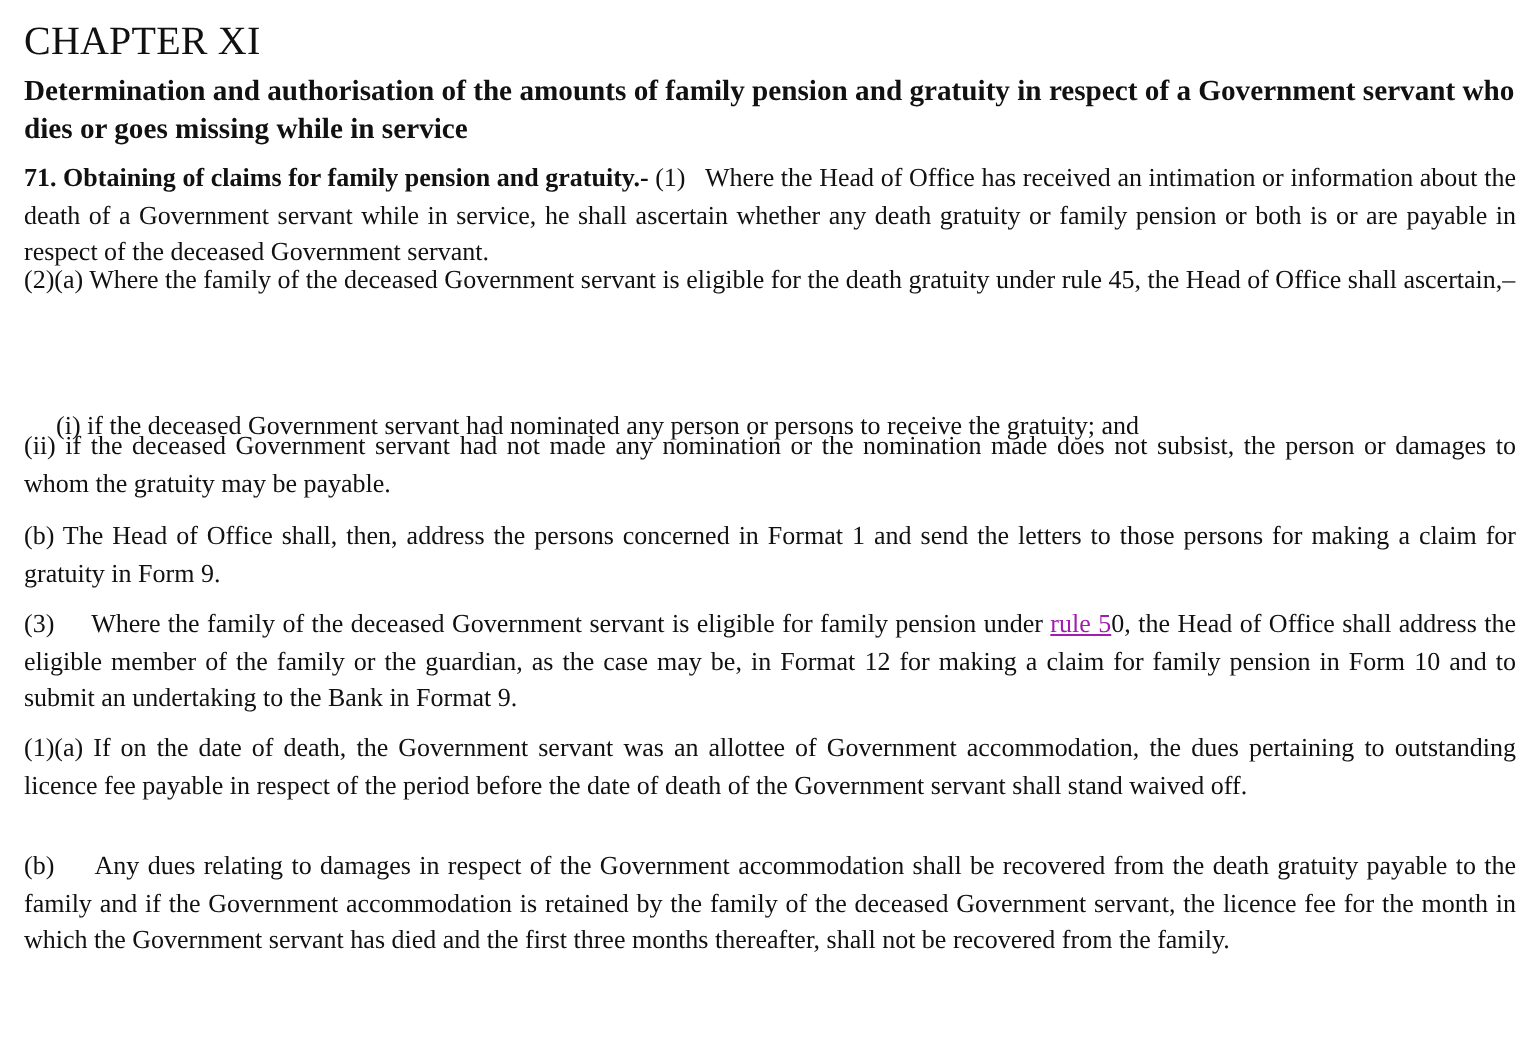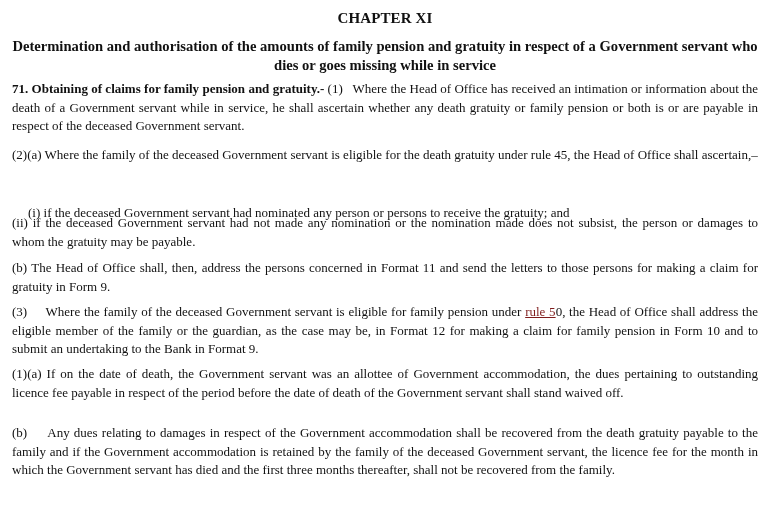--- a/index.html
+++ b/index.html
@@ -19,54 +19,53 @@
       position: absolute;
       left: 12px;
       top: 0;
       width: 746px;
     }
     .chapter-title {
       position: absolute;
       left: 0;
       top: 10px;
       width: 746px;
-      text-align: center;
-      font-weight: bold;
-      font-size: 15px;
+      font-weight: normal;
+      font-size: 20px;
       letter-spacing: 0.1px;
     }
     .chapter-subtitle {
       position: absolute;
       left: 0;
       top: 37px;
       width: 746px;
-      text-align: center;
+      text-align: left;
       font-weight: bold;
       font-size: 14.6px;
       line-height: 19px;
     }
     .para {
       position: absolute;
       left: 0;
       width: 746px;
       font-size: 13px;
       line-height: 18.6px;
       text-align: justify;
       text-align-last: left;
     }
     .rule-head {
       font-weight: bold;
     }
     .link {
-      color: #7f1d1d;
+      color: #a21caf;
       text-decoration: underline;
       cursor: pointer;
     }
     .p1 { top: 80px; }
-    .p2 { top: 146px; }
+    .p2 { top: 131px; }
     .p3 { top: 188px; }
     .p4 { top: 214px; }
     .p5 { top: 259px; }
     .p6 { top: 303px; }
     .p7 { top: 365px; }
     .p8 { top: 424px; }
   </style>
 </head>
 <body>
 
@@ -79,21 +78,21 @@
   <p class="para p1" style="margin:0;">
     <span class="rule-head">71.  Obtaining of claims for family pension and gratuity.-</span><span style="white-space:pre;"> (1)   </span><span>Where the Head of Office has received an intimation or information about the death of a Government servant while in service, he shall ascertain whether any death gratuity or family pension or both is or are payable in respect of the deceased Government servant.</span>
   </p>
 
   <p class="para p2" style="margin:0;">(2)(a)  Where the family of the deceased Government servant is eligible for the death gratuity under rule 45, the Head of Office shall ascertain,–</p>
 
   <p class="para p3" style="margin:16px;">(i) if the deceased Government servant had nominated any person or persons to receive the gratuity; and</p>
 
   <p class="para p4" style="margin:0;">(ii) if the deceased Government servant had not made any nomination or the nomination made does not subsist, the person or damages to whom the gratuity may be payable.</p>
 
-  <p class="para p5" style="margin:0;">(b) The Head of Office shall, then, address the persons concerned in Format 11 and send the letters to those persons for making a claim for gratuity in Form 9.</p>
+  <p class="para p5" style="margin:0;">(b) The Head of Office shall, then, address the persons concerned in Format 1 and send the letters to those persons for making a claim for gratuity in Form 9.</p>
 
   <p class="para p6" style="margin:0;">
     <span>(3)&nbsp;&nbsp;&nbsp;&nbsp; Where the family of the deceased Government servant is eligible for family pension under </span><a class="link">rule 5</a><span>0, the Head of Office shall address the eligible member of the family or the guardian, as the case may be, in Format 12 for making a claim for family pension in Form 10 and to submit an undertaking to the Bank in Format 9.</span>
   </p>
 
   <p class="para p7" style="margin:0;">(1)(a) If on the date of death, the Government servant was an allottee of Government accommodation, the dues pertaining to outstanding licence fee payable in respect of the period before the date of death of the Government servant shall stand waived off.</p>
 
   <p class="para p8" style="margin:0;">(b)&nbsp;&nbsp;&nbsp;&nbsp; Any dues relating to damages in respect of the Government accommodation shall be recovered from the death gratuity payable to the family and if the Government accommodation is retained by the family of the deceased Government servant, the licence fee for the month in which the Government servant has died and the first three months thereafter, shall not be recovered from the family.</p>
 
 </div>

